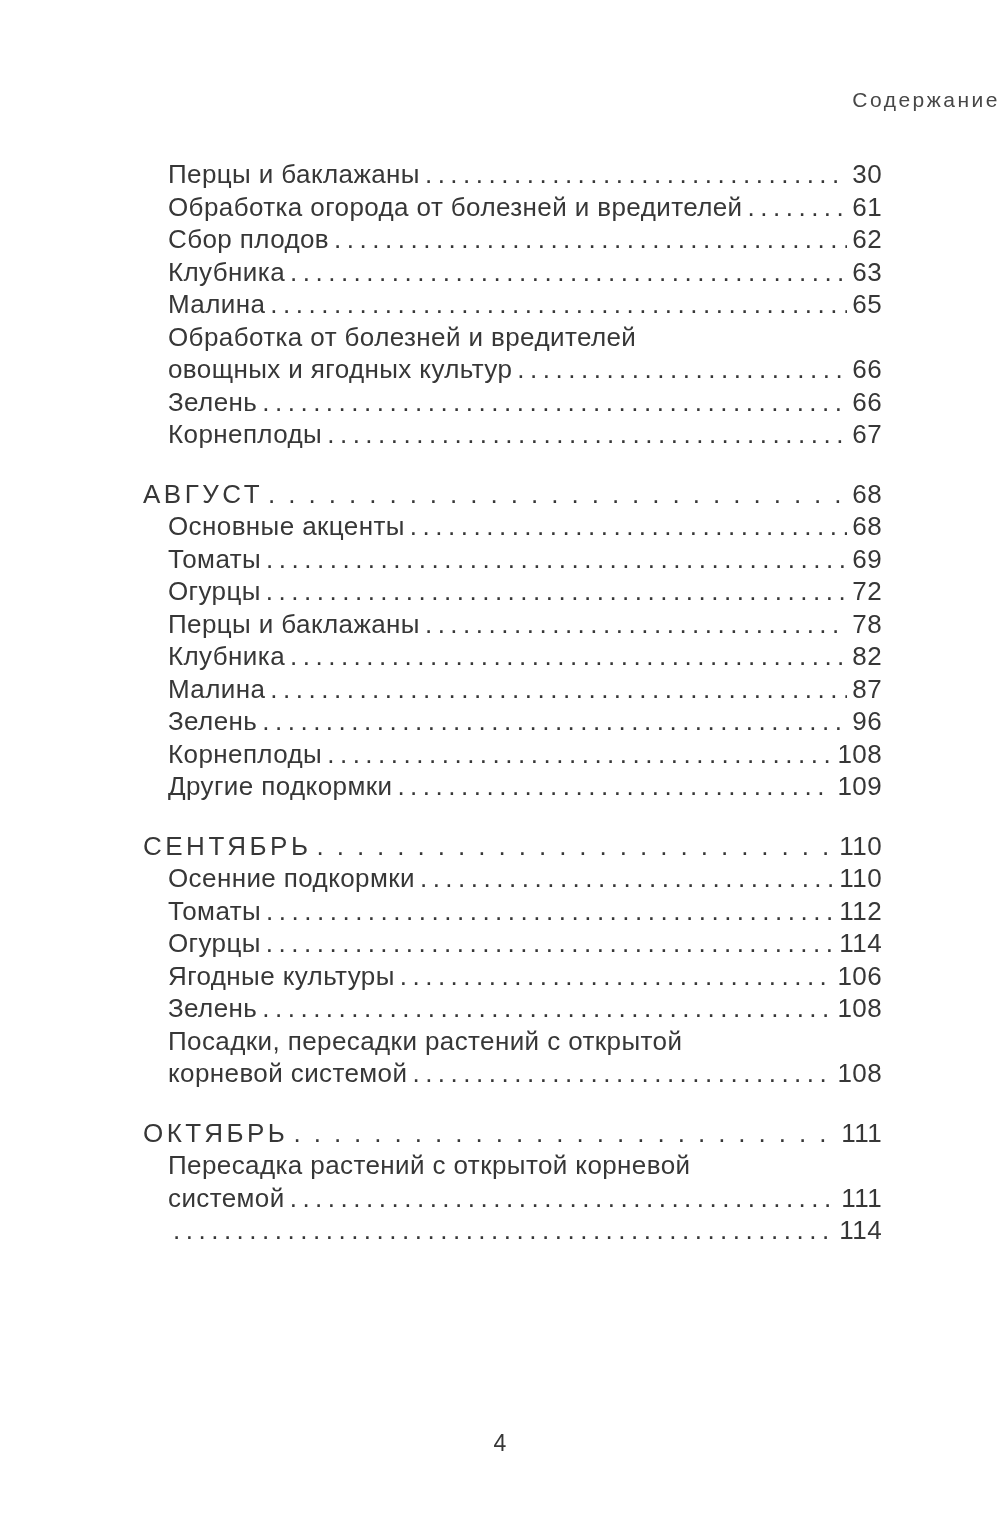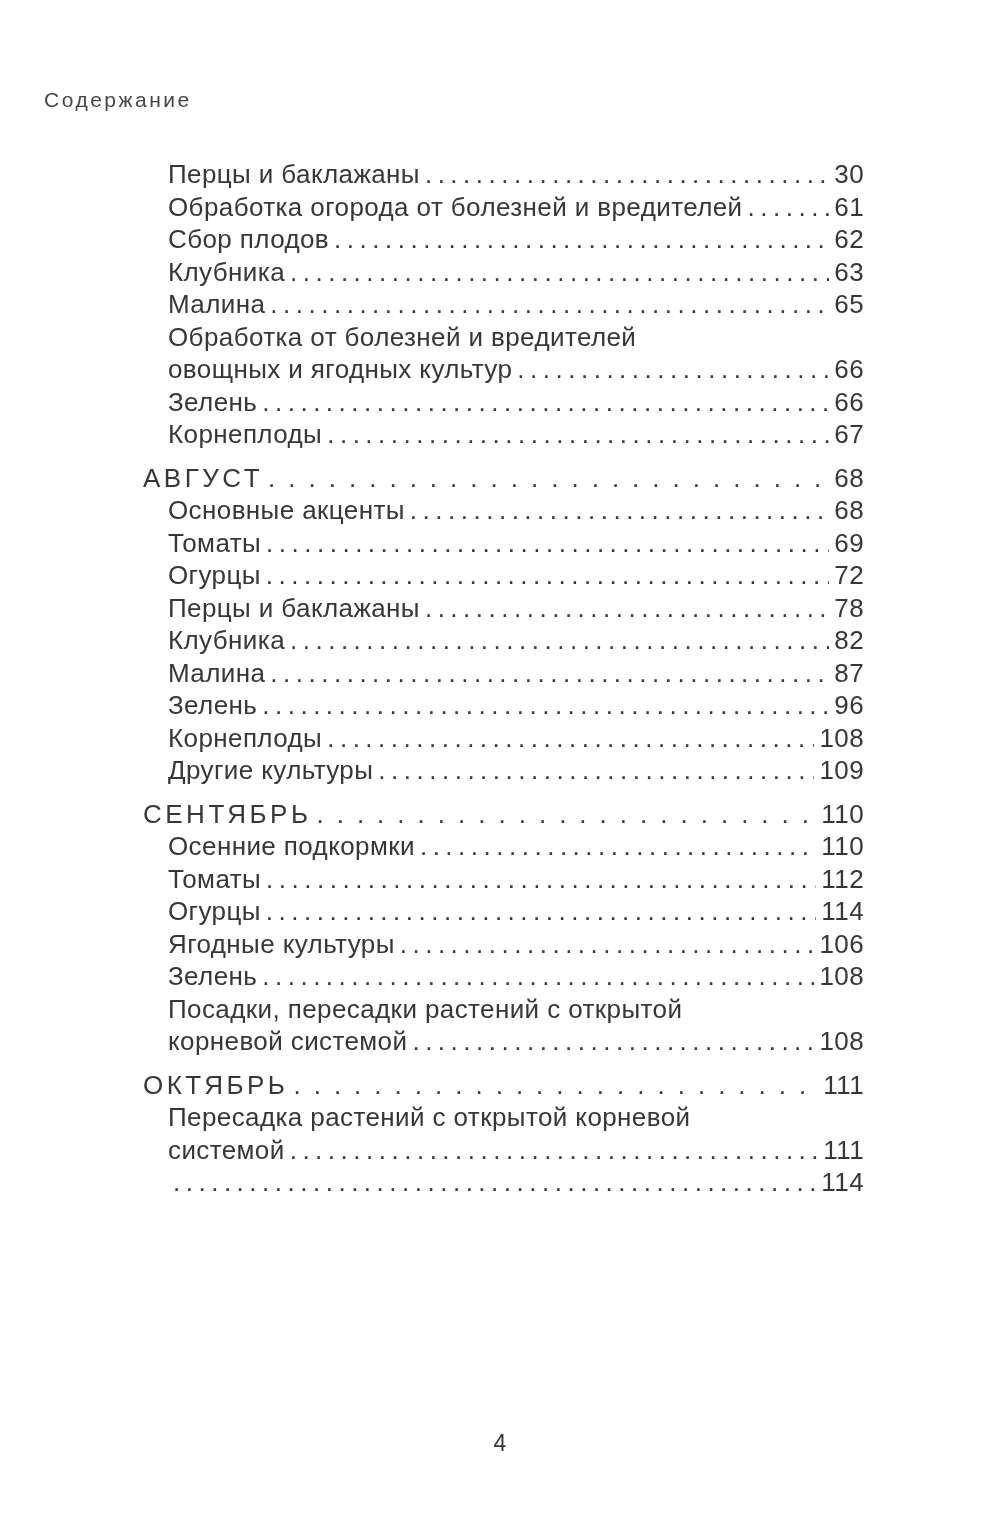--- a/index.html
+++ b/index.html
@@ -12,35 +12,35 @@
     color: #373737;
     position: relative;
     overflow: hidden;
   }
 
   .doc-header {
     position: absolute;
     top: 88px;
     left: 0;
     width: 100%;
-    text-align: left;
+    text-align: right;
     font-size: 21px;
     letter-spacing: 2.5px;
     color: #474747;
     padding-left: 44px;
   }
 
   .toc {
     position: absolute;
     top: 158px;
     left: 143px;
-    right: 136px;
-  }
-
-  .toc-section { margin-top: 11px; }
+    right: 118px;
+  }
+
+  .toc-section { margin-top: 27px; }
   .toc-section:first-child { margin-top: 0; }
 
   .row {
     display: flex;
     align-items: baseline;
     font-size: 26px;
     line-height: 32.5px;
     letter-spacing: 0.4px;
     color: #373737;
   }
@@ -172,21 +172,21 @@
     <span class="label">Зелень</span>
     <span class="dots"></span>
     <span class="page-num">96</span>
   </div>
       <div class="row entry">
     <span class="label">Корнеплоды</span>
     <span class="dots"></span>
     <span class="page-num">108</span>
   </div>
       <div class="row entry">
-    <span class="label">Другие культуры</span>
+    <span class="label">Другие подкормки</span>
     <span class="dots"></span>
     <span class="page-num">109</span>
   </div>
     </section>
     <section class="toc-section">
       <div class="row section-title">
     <span class="label">СЕНТЯБРЬ</span>
     <span class="dots"></span>
     <span class="page-num">110</span>
   </div>

